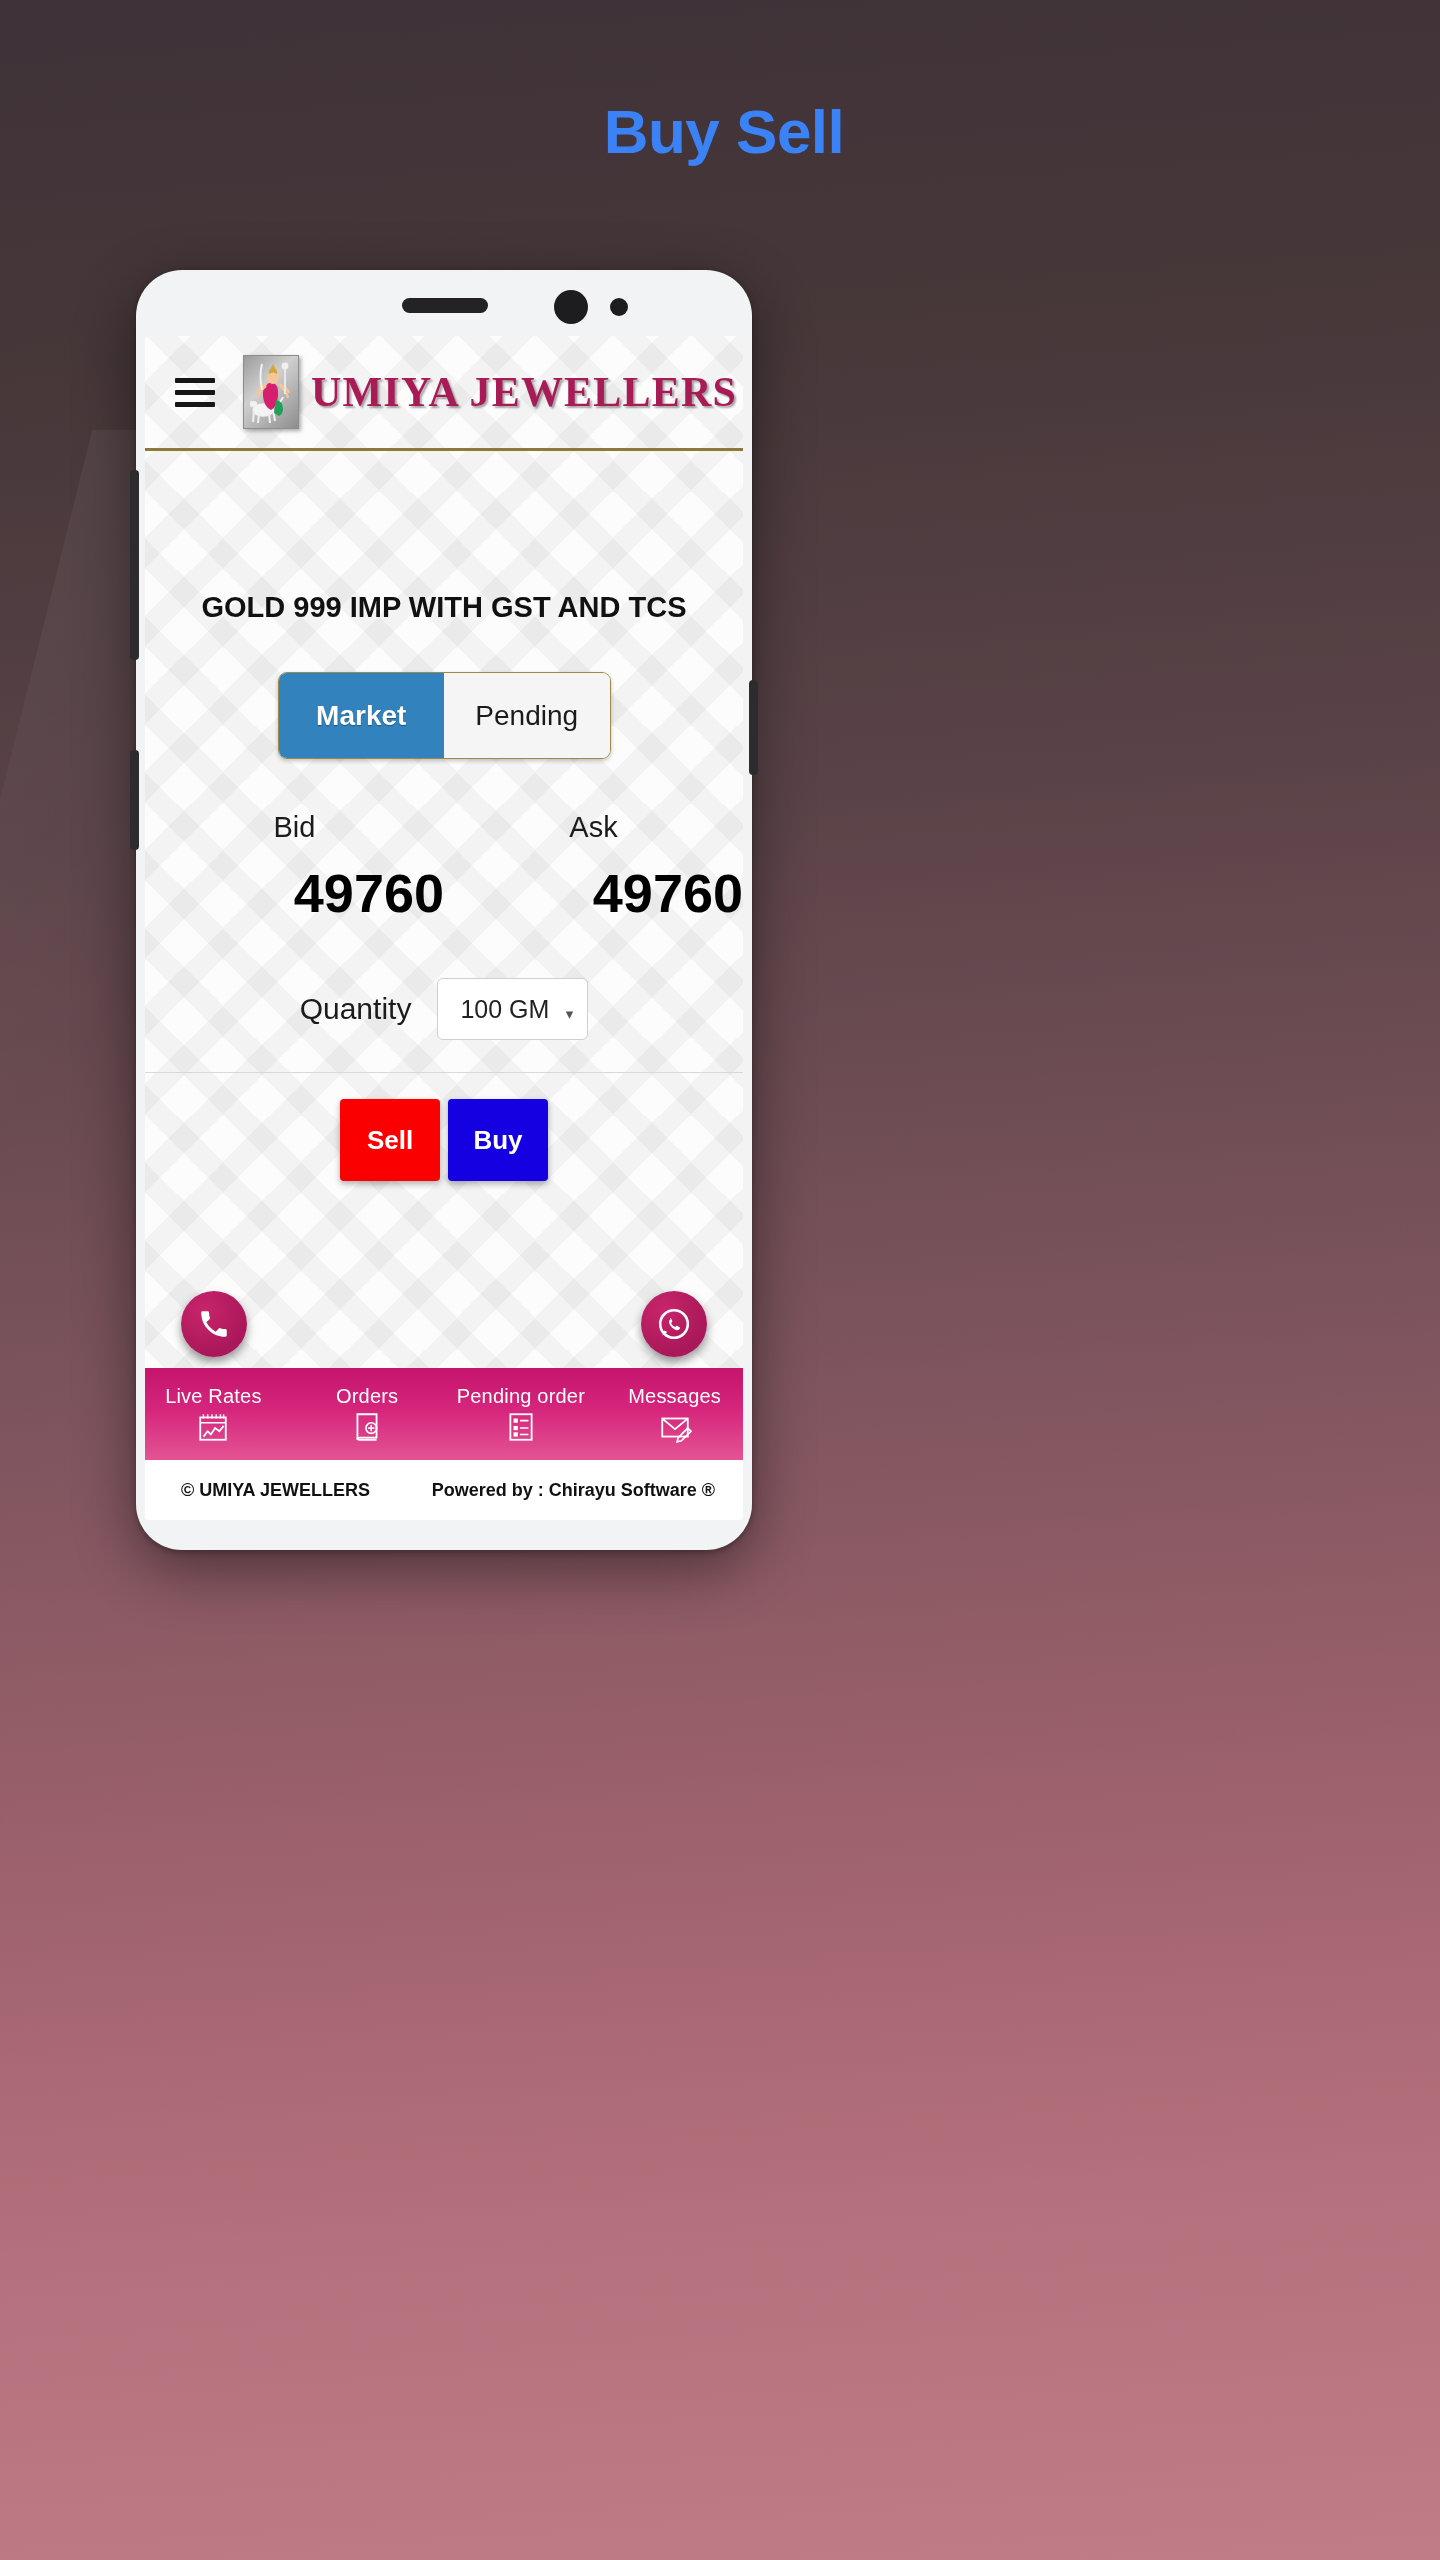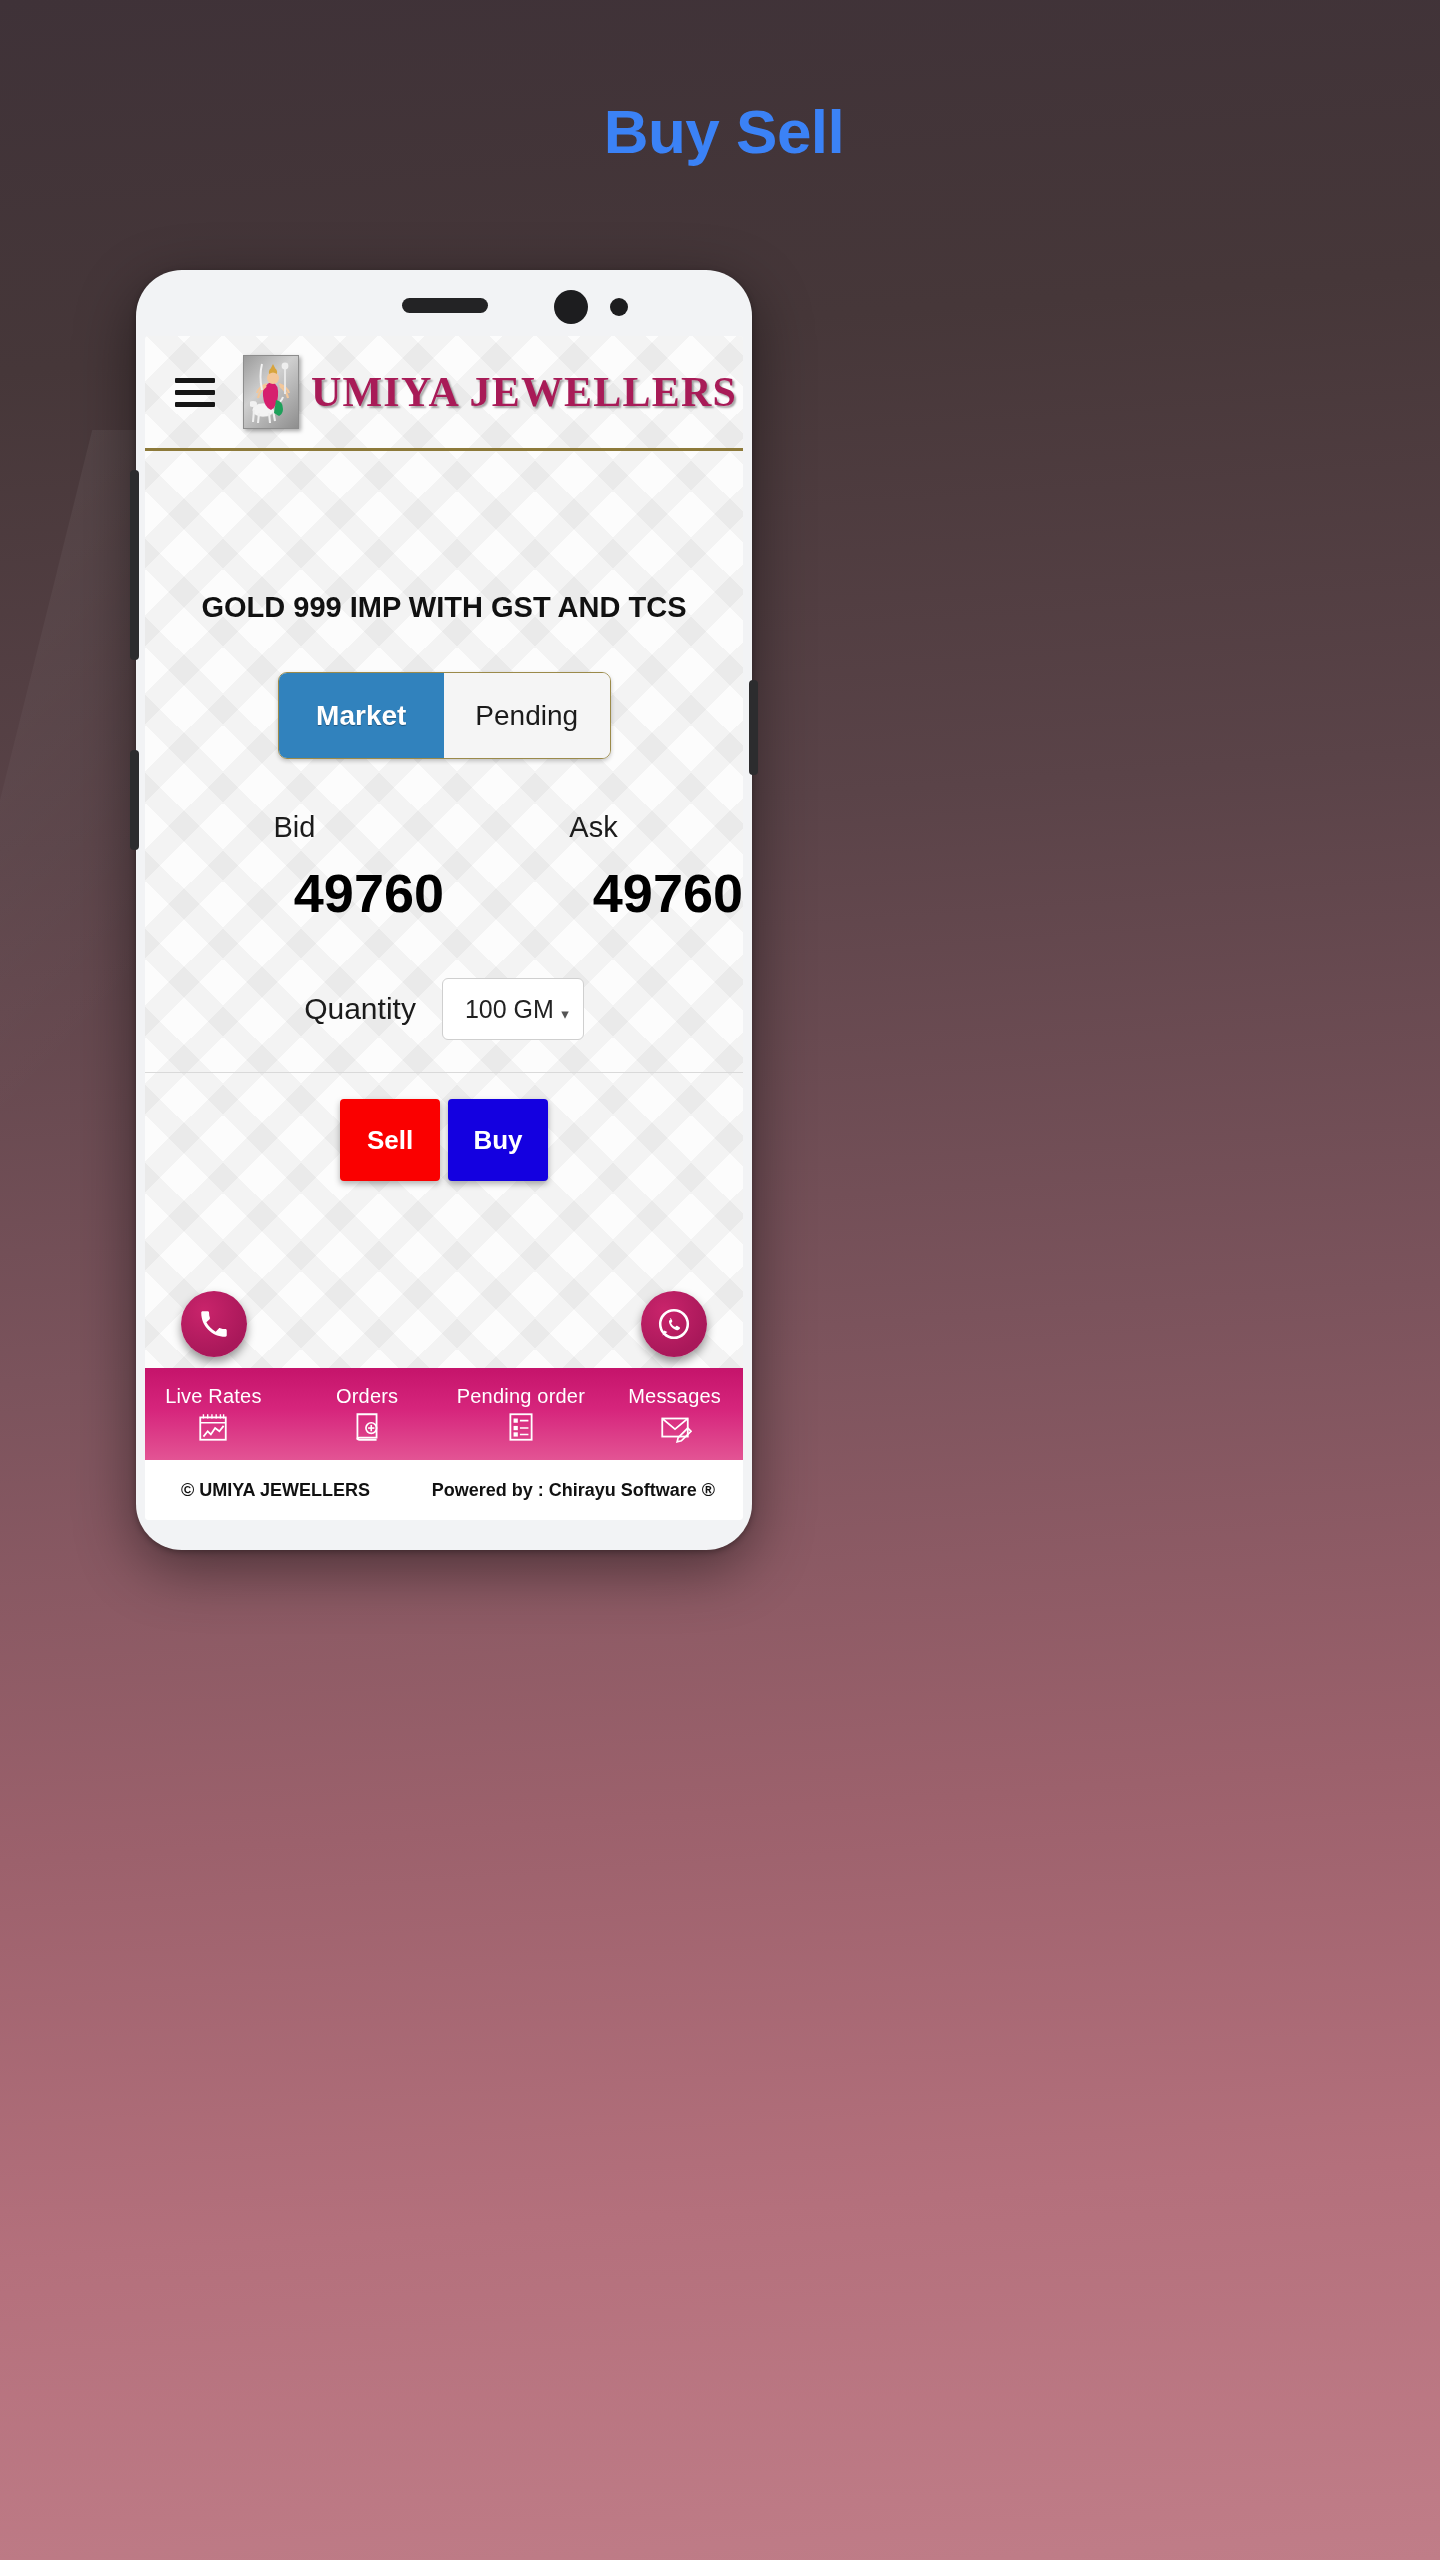--- a/index.html
+++ b/index.html
@@ -133,21 +133,21 @@
     border-bottom:1px solid #d9d9d9;
   }
   #qty-label{ font-size:30px; color:#1b1b1b; margin-right:26px; }
   #qty-select{
     width:111px; height:62px; min-width:111px;
     border:1px solid #cfcfcf; border-radius:6px; background:#fff;
     display:flex; align-items:center; justify-content:center;
     position:relative; padding:0 30px 0 14px; font-size:25px; color:#222;
     cursor:pointer;
   }
-  #qty-select{ width:auto; min-width:0; padding:0 29px 0 22px; }
+  #qty-select{ width:auto; min-width:0; padding:0 38px 0 22px; }
   .caret{ position:absolute; right:14px; top:26px; font-size:15px; color:#555; }
 
   
   #action-row{ display:flex; justify-content:center; gap:10px; margin-top:26px; }
   .action-btn{
     width:100px; height:66px; display:flex; align-items:center; justify-content:center;
     color:#fff; font-size:26px; font-weight:bold; border-radius:4px;
     box-shadow:0 3px 6px rgba(0,0,0,.3); cursor:pointer;
   }
   .action-btn{ width:102px; }

